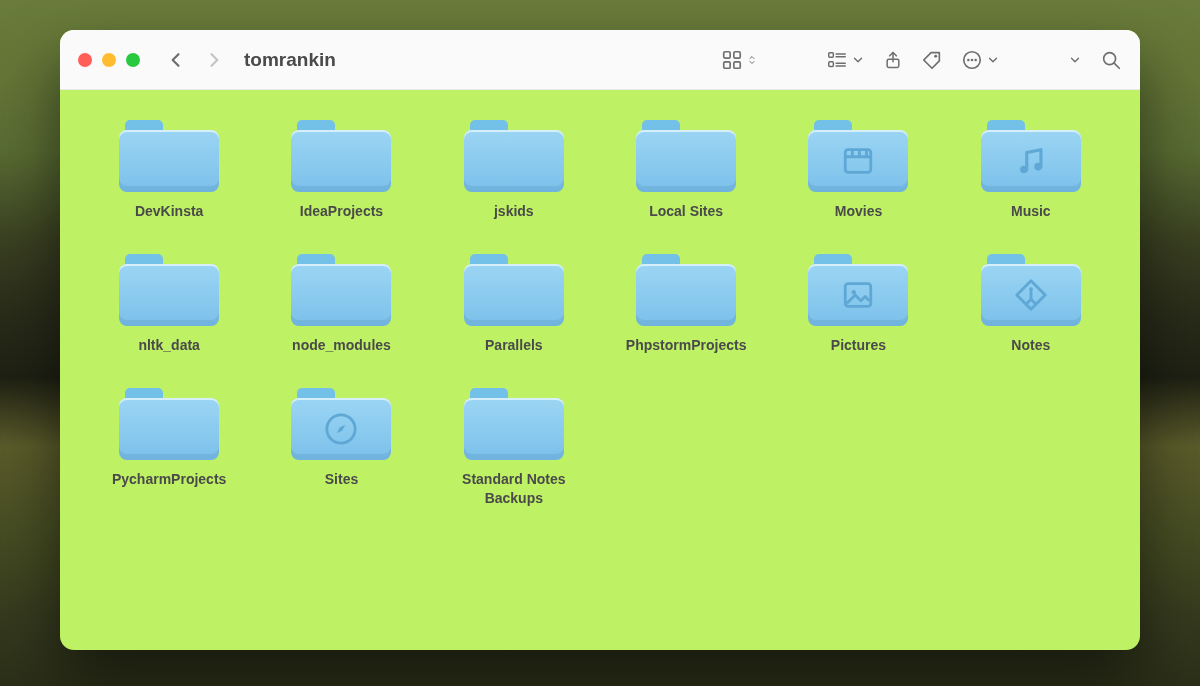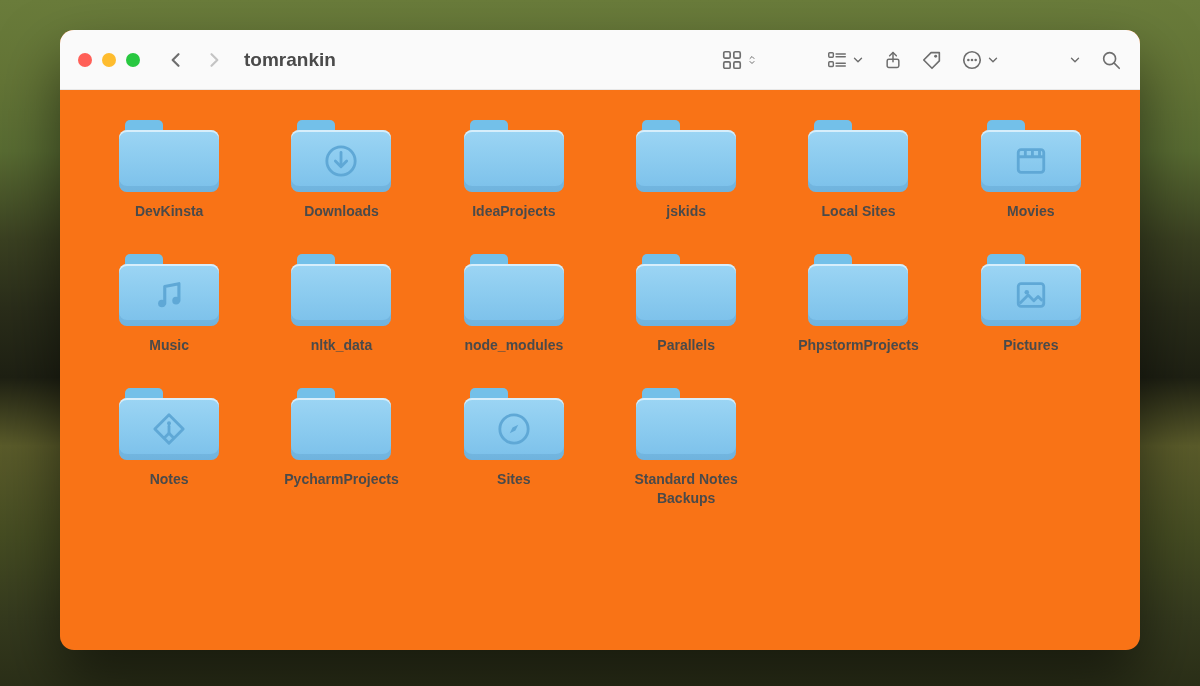--- a/index.html
+++ b/index.html
@@ -10,21 +10,21 @@
         linear-gradient(
           to bottom,
           #6a7c3b 0%, #637436 12%, #586b32 22%,
           #3a4021 35%, #2a2d1a 45%, #1e2013 55%,
           #5a5b2a 65%, #454c22 78%, #353a1e 90%, #2b2f18 100%);
       position:relative;
     }
     
     .window {
       position:absolute; left:60px; top:30px; width:1080px; height:620px;
-      background:#f97316; border-radius:14px;
+      background:#bef264; border-radius:14px;
       box-shadow:0 30px 60px rgba(0,0,0,.5);
       display:flex; flex-direction:column;
       overflow:hidden;
     }
     
     .titlebar {
       height:60px; flex:0 0 60px;
       background:#fafafa;
       border-bottom:1px solid #e8e8e8;
       display:flex; align-items:center;
@@ -271,32 +271,20 @@
           <div class="folder">
             <div class="tab"></div>
             <div class="body"></div>
           </div>
           <div class="label">DevKinsta</div>
         </div>
         <div class="item">
           <div class="folder">
             <div class="tab"></div>
             <div class="body"></div>
-            <div class="glyph">
-              <svg>
-                <use href="#g-download"></use>
-              </svg>
-            </div>
-          </div>
-          <div class="label">Downloads</div>
-        </div>
-        <div class="item">
-          <div class="folder">
-            <div class="tab"></div>
-            <div class="body"></div>
           </div>
           <div class="label">IdeaProjects</div>
         </div>
         <div class="item">
           <div class="folder">
             <div class="tab"></div>
             <div class="body"></div>
           </div>
           <div class="label">jskids</div>
         </div>

